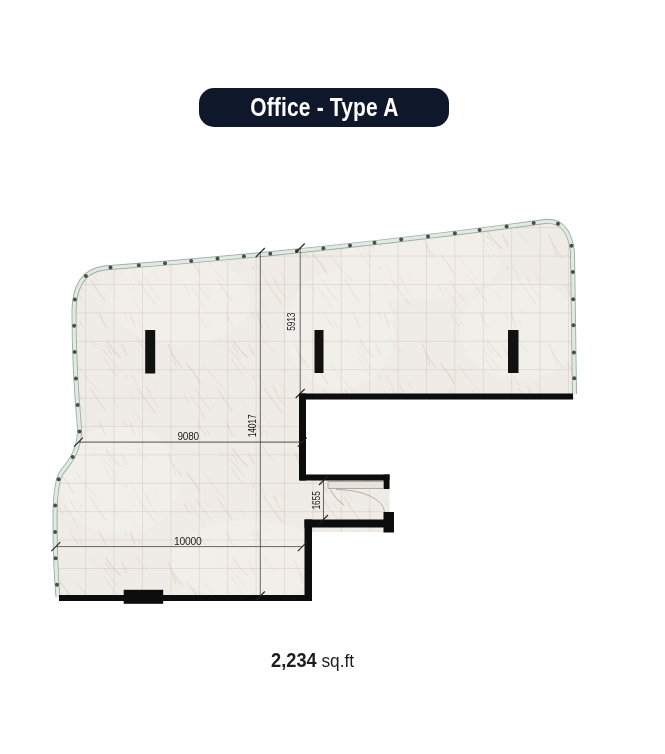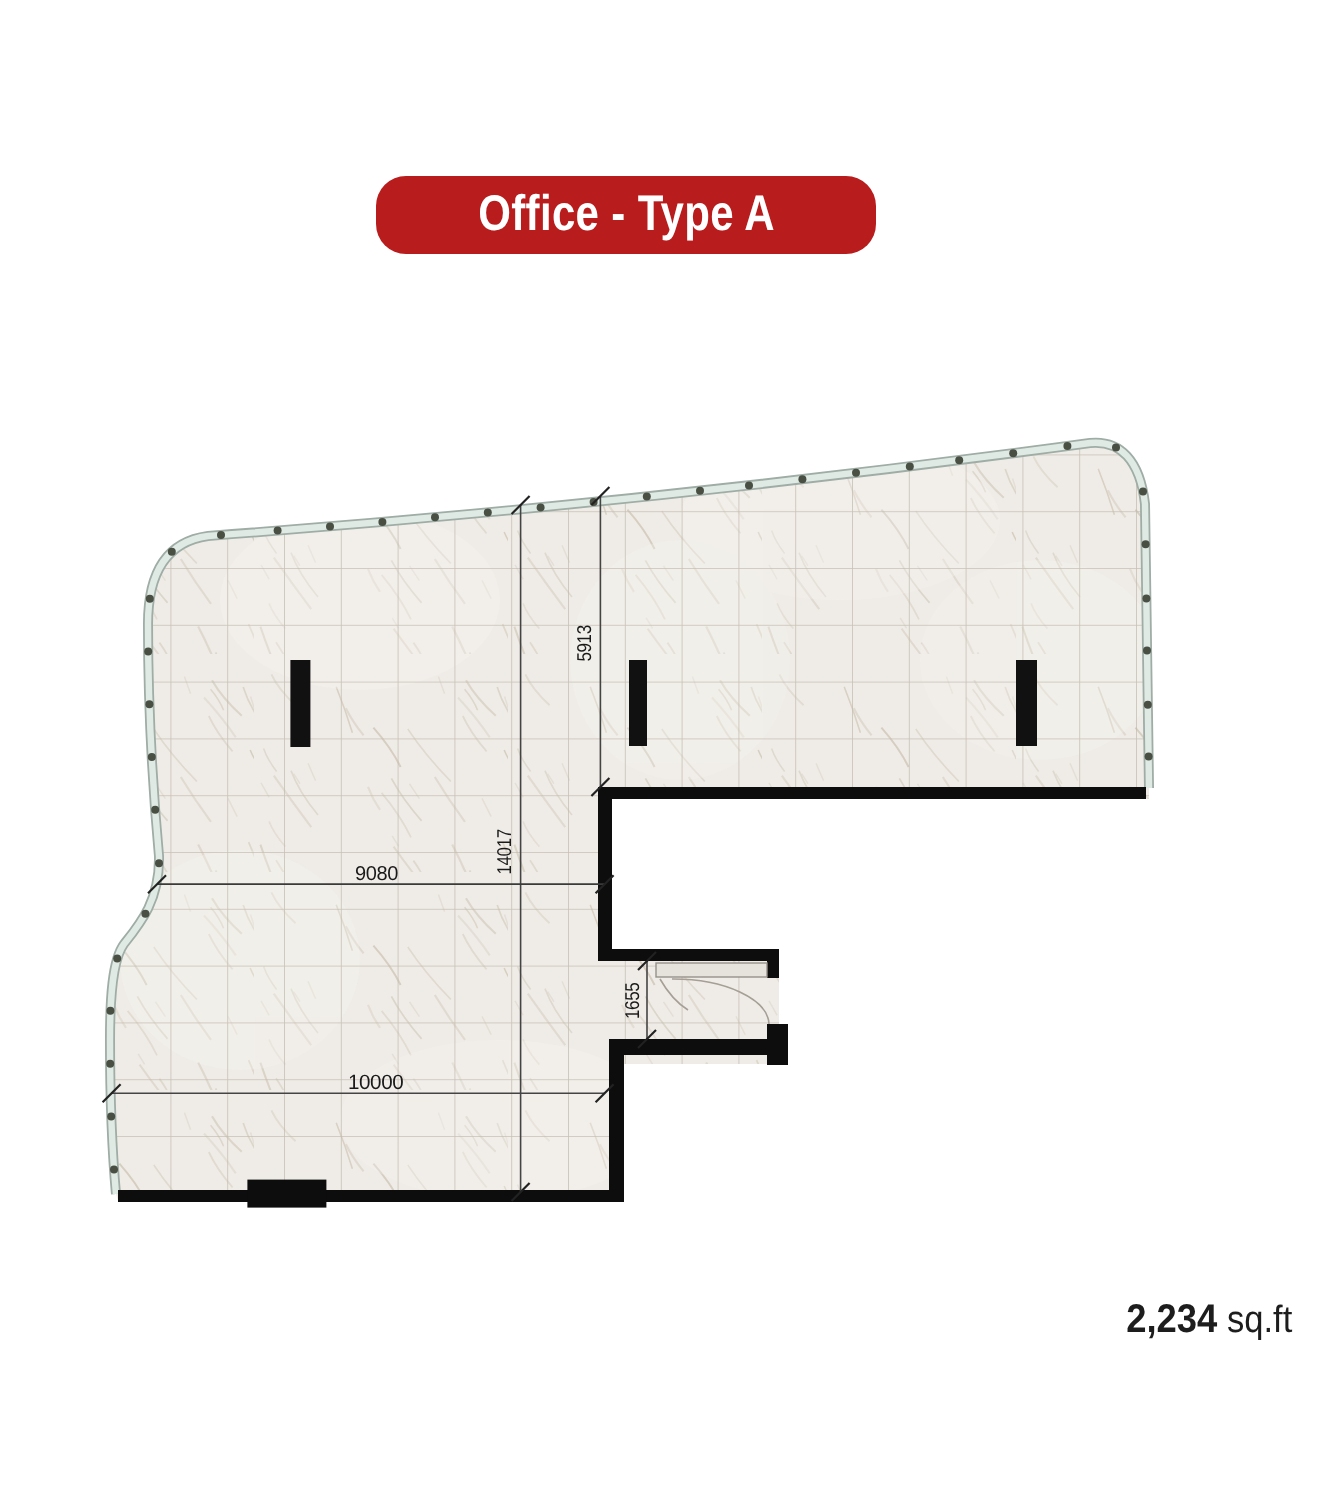--- a/index.html
+++ b/index.html
@@ -1,19 +1,19 @@
 <!DOCTYPE html>
 <html><head>
 <meta charset="utf-8">
 <style>
 html,body{margin:0;padding:0;background:#ffffff;width:665px;height:754px;overflow:hidden;}
 body{font-family:"Liberation Sans",sans-serif;position:relative;}
-.badge{position:absolute;left:188px;top:88px;width:250px;height:39px;background:#b91c1c;border-radius:15px;display:flex;align-items:center;justify-content:center;}
+.badge{position:absolute;left:199px;top:88px;width:250px;height:39px;background:#0f172a;border-radius:15px;display:flex;align-items:center;justify-content:center;}
 .badge span{color:#ffffff;font-weight:700;font-size:25px;letter-spacing:0.2px;transform:scaleX(0.84);display:inline-block;white-space:nowrap;}
-.area{position:absolute;left:0;top:649px;width:626px;text-align:right;color:#1d1d1d;font-size:19px;margin-left:24px;}
+.area{position:absolute;left:0;top:649px;width:626px;text-align:center;color:#1d1d1d;font-size:19px;}
 .area span{display:inline-block;transform:scaleX(0.91);white-space:nowrap;}
 .area b{font-weight:700;font-size:20px;}
 svg{position:absolute;left:0;top:0;}
 .dim{font-size:10px;fill:#1a1a1a;letter-spacing:-0.2px;}
 </style>
 </head>
 <body>
 
 <div class="badge">
     <span>Office - Type A</span>

